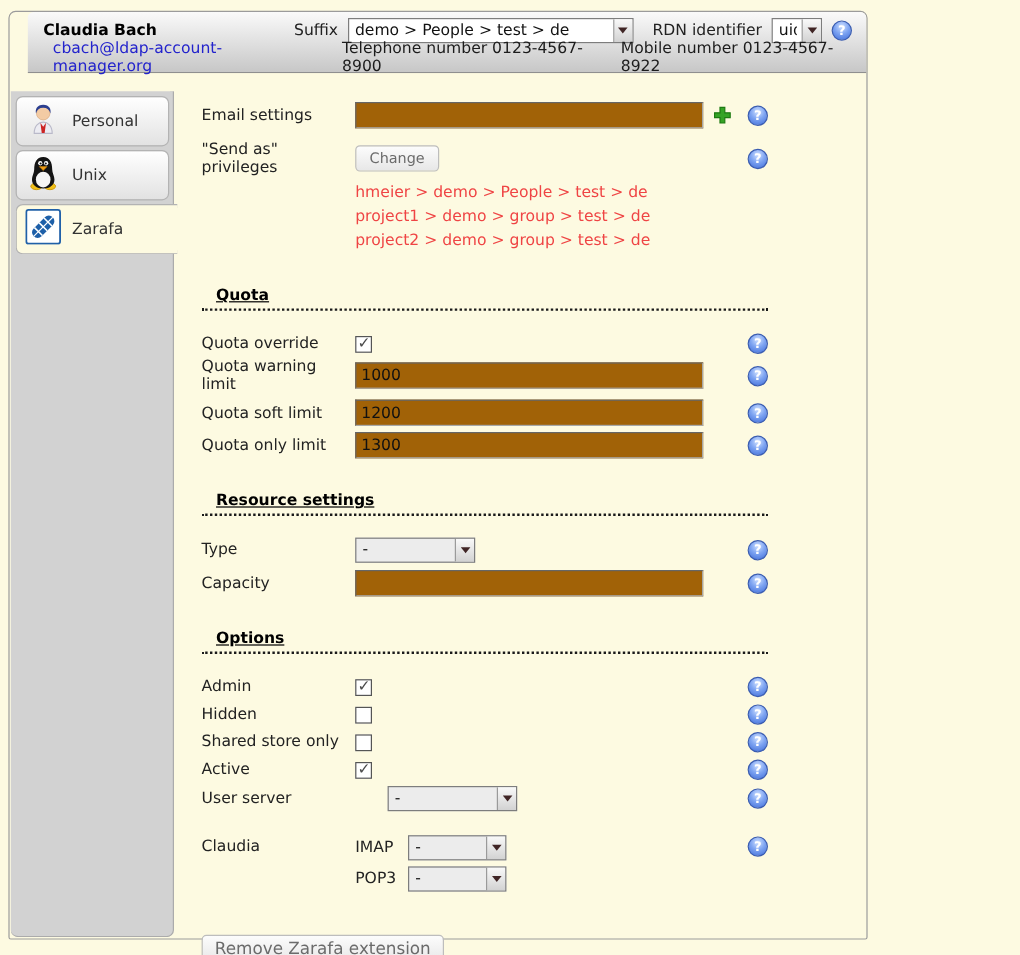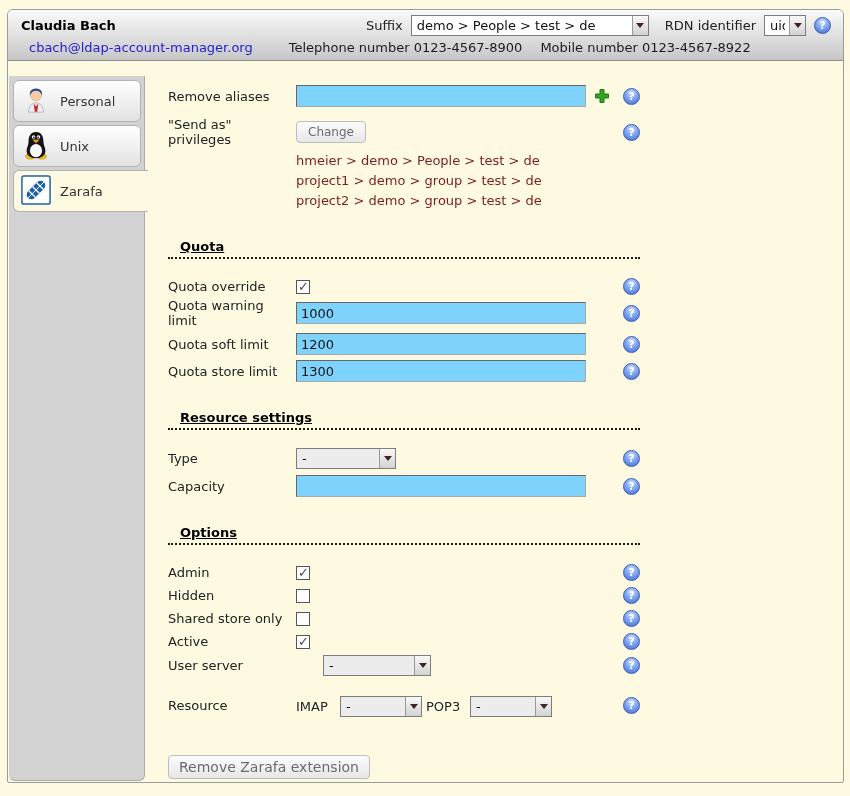--- a/index.html
+++ b/index.html
@@ -4,23 +4,24 @@
 <style>
   * { margin:0; padding:0; box-sizing:border-box; }
   html,body { width:850px; height:796px; }
   body {
     background:#fdfae1;
     font-family:"DejaVu Sans","Liberation Sans",sans-serif;
     font-size:13px; color:#222;
     position:relative; overflow:hidden;
   }
   .panel {
-    position:absolute; left:7px; top:9px; width:837px; height:774px;
+    position:absolute; left:7px; top:9px; width:716px; height:774px;
     border:1px solid #9b9b9b; border-radius:6px 6px 2px 2px;
     background:#fdfae1;
+    padding-left:15px;
   }
   
   .hdr {
     height:51px; border-bottom:1px solid #8f8f8f; border-radius:5px 5px 0 0;
     background:linear-gradient(#fafafa,#c7c7c7);
   }
   .hdr-row1 { display:flex; align-items:center; padding:5px 12px 1px 13px; height:27px; }
   .hdr-name { font-weight:bold; color:#000; }
   .hdr-right { margin-left:auto; display:flex; align-items:center; gap:8px; }
   .hdr-row2 { display:flex; align-items:center; height:21px; padding:0 12px; }
@@ -68,44 +69,44 @@
     background:#fdfae1; position:relative; z-index:3;
   }
   .tab svg { flex:none; }
   
   .content { position:absolute; left:137px; top:51px; right:0; bottom:0; padding:23px 0 0 23px; }
   .form { width:472px; }
   .row { display:flex; align-items:center; min-height:24px; margin-bottom:4px; }
   .row .lbl { flex:none; width:128px; color:#222; }
   .txt {
     width:290px; height:22px; border:1px solid; border-color:#666 #a8a8a8 #a8a8a8 #666;
-    background:#7dd3fc; font:13px "DejaVu Sans","Liberation Sans",sans-serif; color:#111;
+    background:#a16207; font:13px "DejaVu Sans","Liberation Sans",sans-serif; color:#111;
     padding:1px 4px;
   }
   .help-r { margin-left:auto; }
   .plus { flex:none; margin-left:8px; cursor:pointer; display:flex; }
   .btn {
     border:1px solid #bdbdbd; border-radius:4px;
     background:linear-gradient(#fcfcfc,#e7e7e7);
     color:#6b6b6b; font-family:inherit; font-size:12px; padding:3px 11px; cursor:pointer;
   }
   .btn.big { font-size:14px; padding:3px 10px; margin-top:32px; }
-  .privs { margin-left:128px; margin-top:4px; line-height:20px; color:#7f1d1d; }
+  .privs { margin-left:128px; margin-top:4px; line-height:20px; color:#ef4444; }
   .section { margin-top:28px; margin-bottom:16px; border-bottom:2px dotted #1a1a1a; padding:0 0 3px 12px; }
   .section span { font-weight:bold; text-decoration:underline; color:#000; }
   .cb {
     flex:none; width:14px; height:14px; border:1px solid #555; background:#fff;
     position:relative; cursor:pointer;
   }
   .cb.checked::after {
     content:"✓"; position:absolute; left:1px; top:-2px; font-size:13px; color:#4a4a4a;
   }
   .row.cb-row { min-height:23px; margin-bottom:0; }
   .row.inp-row { margin-bottom:5px; min-height:22px; }
-  .feat-rows { display:flex; gap:4px; }
+  .feat-rows { display:flex; flex-direction:column; gap:4px; }
   .feat-row { display:flex; align-items:center; height:22px; }
   .feat-lbl { width:44px; color:#222; }
   .row.features { align-items:flex-start; margin-top:18px; }
   .row.sendas { margin-top:9px; }
 </style>
 </head>
 <body>
 
 <div class="panel">
 
@@ -172,21 +173,21 @@
       </svg></span>
       <span>Zarafa</span>
     </div>
   </div>
 
   <div class="content">
     <div class="form">
 
       
       <div class="row">
-        <span class="lbl">Remove aliases</span>
+        <span class="lbl">Email settings</span>
         <input class="txt" type="text" value="" style="">
         <span class="plus">
           <svg width="16" height="16" viewBox="0 0 16 16">
             <path d="M6 1.5 h4 v4.5 h4.5 v4 h-4.5 v4.5 h-4 v-4.5 h-4.5 v-4 h4.5 z" fill="#35a325" stroke="#1d7a12" stroke-width="1"></path>
           </svg>
         </span>
         <span class="help help-r">?</span>
       </div>
 
       
@@ -215,21 +216,21 @@
         <span class="lbl">Quota warning limit</span>
         <input class="txt" type="text" value="1000" style="">
         <span class="help help-r">?</span>
       </div>
       <div class="row inp-row">
         <span class="lbl">Quota soft limit</span>
         <input class="txt" type="text" value="1200" style="">
         <span class="help help-r">?</span>
       </div>
       <div class="row inp-row">
-        <span class="lbl">Quota store limit</span>
+        <span class="lbl">Quota only limit</span>
         <input class="txt" type="text" value="1300" style="">
         <span class="help help-r">?</span>
       </div>
 
       
       <div class="section">
         <span>Resource settings</span>
       </div>
       <div class="row inp-row" style="min-height:24px;">
         <span class="lbl">Type</span>
@@ -277,21 +278,21 @@
           <span class="val">-</span>
           <span class="arrow-btn">
               <span class="tri"></span>
             </span>
         </span>
         <span class="help help-r">?</span>
       </div>
 
       
       <div class="row features">
-        <span class="lbl" style="padding-top:3px;">Resource</span>
+        <span class="lbl" style="padding-top:3px;">Claudia</span>
         <span class="feat-rows">
           <span class="feat-row">
             <span class="feat-lbl">IMAP</span>
             <span class="sel" style="width:82px;">
               <span class="val">-</span>
               <span class="arrow-btn">
                   <span class="tri"></span>
                 </span>
             </span>
           </span>

